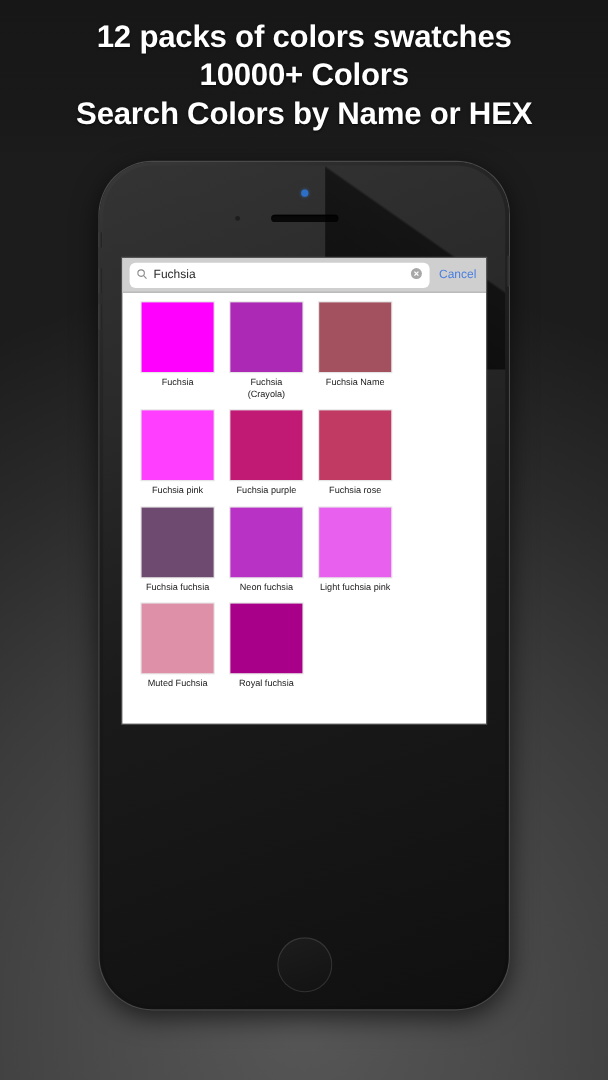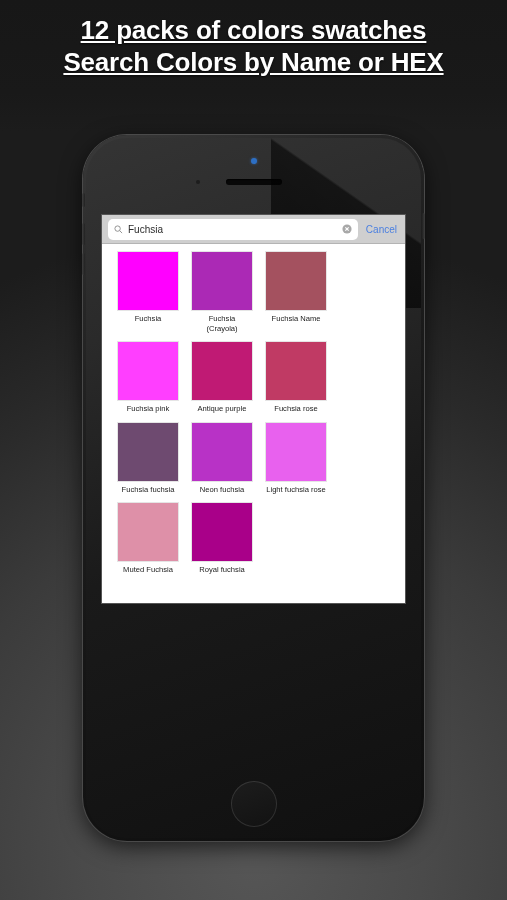--- a/index.html
+++ b/index.html
@@ -20,21 +20,20 @@
     position:absolute; left:0; right:0; top:0; height:132px;
     background:linear-gradient(180deg,#171717 0%,#191919 70%,#1c1c1c 100%);
   }
 
   
   .headline {
     position:absolute; left:0; right:0; top:14px;
     text-align:center; color:#fff;
     text-shadow:0 1px 2px rgba(0,0,0,.8);
     z-index:5;
-    text-decoration:underline;
   }
   .headline div {
     font-size:26px; font-weight:bold; line-height:32px;
     letter-spacing:-.2px; white-space:nowrap;
   }
 
   
   .phone {
     position:absolute; left:83px; top:135px;
     width:341px; height:706px;
@@ -147,20 +146,21 @@
   }
 </style>
 </head>
 <body>
 
 <div class="bg"></div>
 <div class="bg-top"></div>
 
 <div class="headline">
   <div>12 packs of colors swatches</div>
+  <div>10000+ Colors</div>
   <div>Search Colors by Name or HEX</div>
 </div>
 
 <div class="phone">
   <div class="phone-inner"></div>
   <div class="vol-btn vol-3"></div>
   <div class="vol-btn vol-1"></div>
   <div class="vol-btn vol-2"></div>
   <div class="pwr-btn"></div>
   <div class="sensor"></div>
@@ -203,37 +203,37 @@
         <div class="cell">
           <div class="swatch" style="background: rgb(164, 81, 95);"></div>
           <div class="cell-label">Fuchsia Name</div>
         </div>
         <div class="cell">
           <div class="swatch" style="background: rgb(255, 62, 255);"></div>
           <div class="cell-label">Fuchsia pink</div>
         </div>
         <div class="cell">
           <div class="swatch" style="background: rgb(192, 26, 116);"></div>
-          <div class="cell-label">Antique purple</div>
+          <div class="cell-label">Fuchsia purple</div>
         </div>
         <div class="cell">
           <div class="swatch" style="background: rgb(192, 58, 100);"></div>
           <div class="cell-label">Fuchsia rose</div>
         </div>
         <div class="cell">
           <div class="swatch" style="background: rgb(110, 74, 112);"></div>
           <div class="cell-label">Fuchsia fuchsia</div>
         </div>
         <div class="cell">
           <div class="swatch" style="background: rgb(184, 50, 198);"></div>
           <div class="cell-label">Neon fuchsia</div>
         </div>
         <div class="cell">
           <div class="swatch" style="background: rgb(232, 97, 238);"></div>
-          <div class="cell-label">Light fuchsia rose</div>
+          <div class="cell-label">Light fuchsia pink</div>
         </div>
         <div class="cell">
           <div class="swatch" style="background: rgb(222, 144, 168);"></div>
           <div class="cell-label">Muted Fuchsia</div>
         </div>
         <div class="cell">
           <div class="swatch" style="background: rgb(169, 0, 137);"></div>
           <div class="cell-label">Royal fuchsia</div>
         </div>
       </div>

